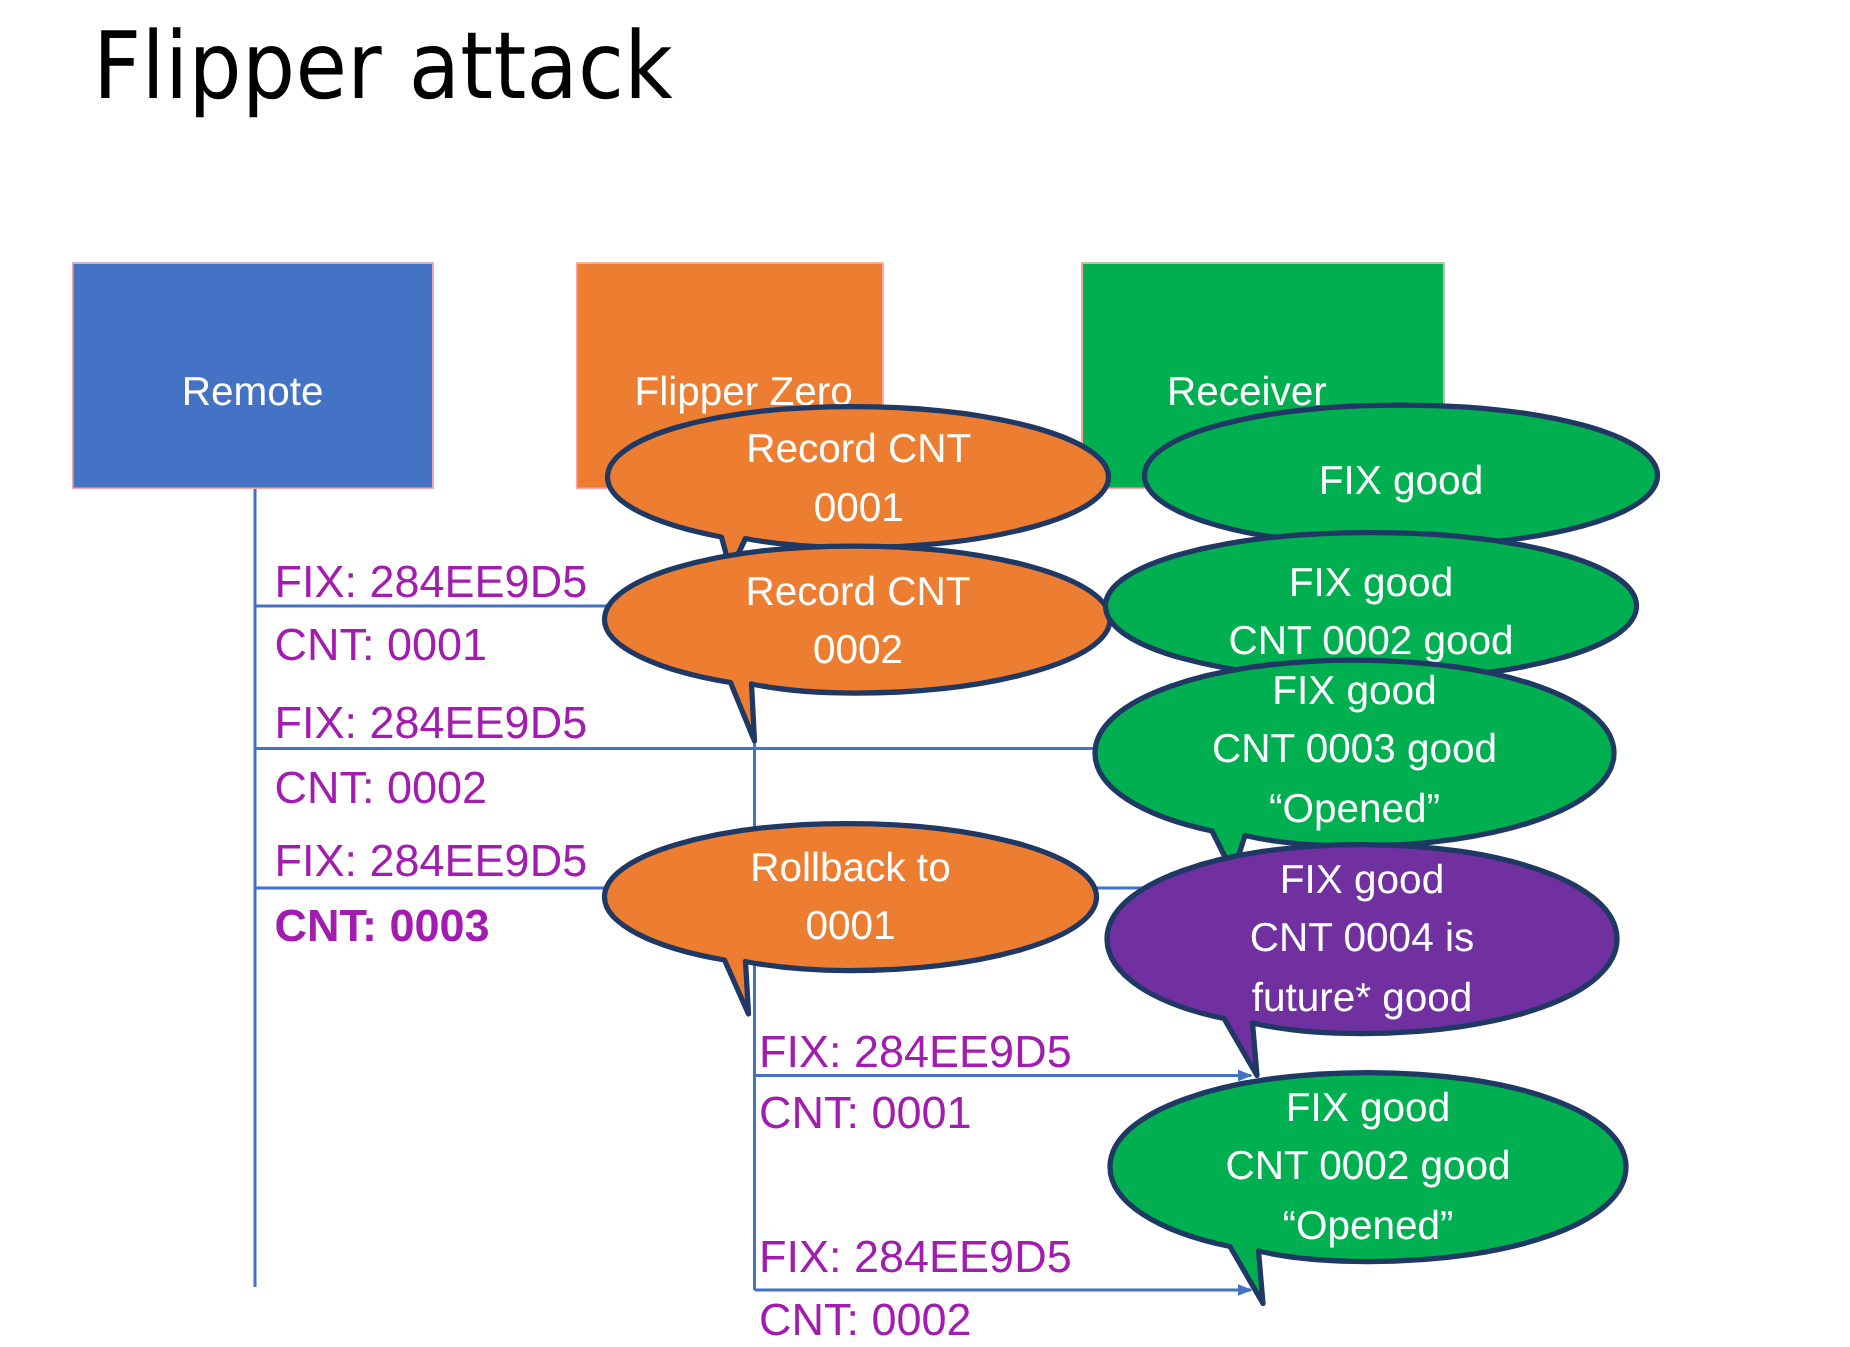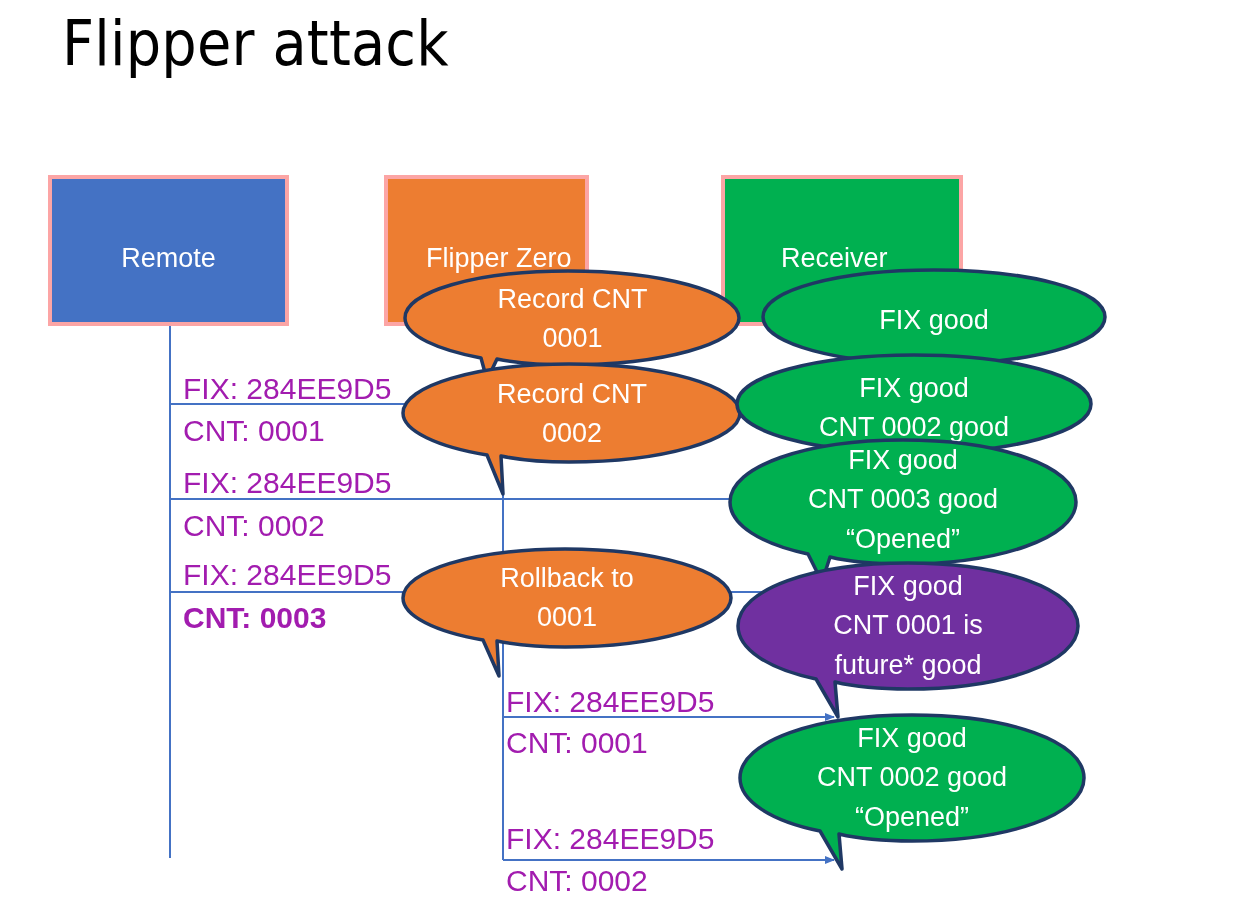--- a/index.html
+++ b/index.html
@@ -40,21 +40,21 @@
     left: 0;
     top: 0;
     width: 1233px;
     height: 898px;
   }
   #lines-layer { z-index: 2; }
 
   
   .actor-box {
     position: absolute;
-    border: 4px solid #fca5a5;
+    border: 1px solid #fca5a5;
     box-sizing: border-box;
     z-index: 3;
     padding-left: 39px;
   }
   .actor-box .actor-label {
     position: absolute;
     left: 0;
     right: 0;
     bottom: 10px;
     text-align: center;
@@ -225,21 +225,21 @@
     </div>
   </div>
 
   <div class="bubble" style="left:734px; top:560px; width:348px; height:160px;">
     <svg viewBox="0 0 348 160" preserveAspectRatio="none">
       <path d="M174,3 C268,3 344,29 344,66 C344,103 268,129 174,129 C147,129 122,127 101,122
                L104,157 L82,119 C34,109 4,89 4,66 C4,29 80,3 174,3 Z" fill="#7030A0" stroke="#1F3864" stroke-width="3.5" stroke-linejoin="round"></path>
     </svg>
     <div class="bubble-text" style="bottom:28px; top:0px;">
       <span>FIX good</span>
-      <span>CNT 0001 is</span>
+      <span>CNT 0004 is</span>
       <span>future* good</span>
     </div>
   </div>
 
   <div class="bubble" style="left:736px; top:712px; width:352px; height:160px;">
     <svg viewBox="0 0 352 160" preserveAspectRatio="none">
       <path d="M176,3 C272,3 348,29 348,66 C348,103 272,129 176,129 C149,129 124,127 103,122
                L106,157 L84,119 C35,109 4,89 4,66 C4,29 80,3 176,3 Z" fill="#00B050" stroke="#1F3864" stroke-width="3.5" stroke-linejoin="round"></path>
     </svg>
     <div class="bubble-text" style="bottom:28px; top:0px;">

